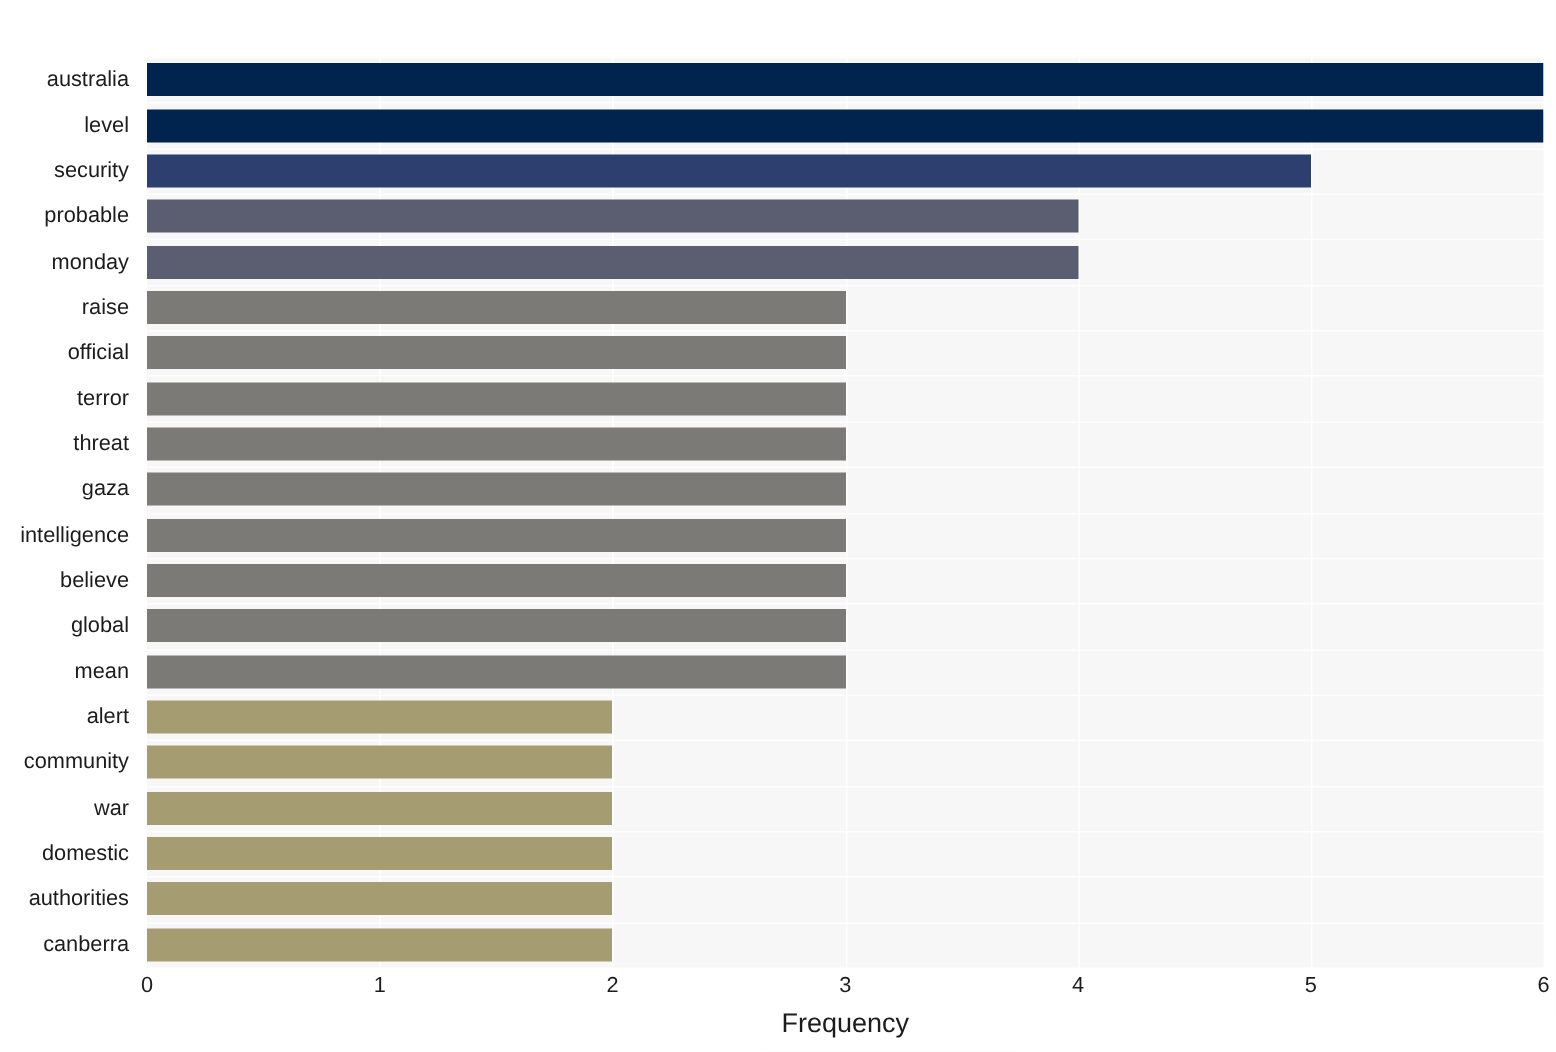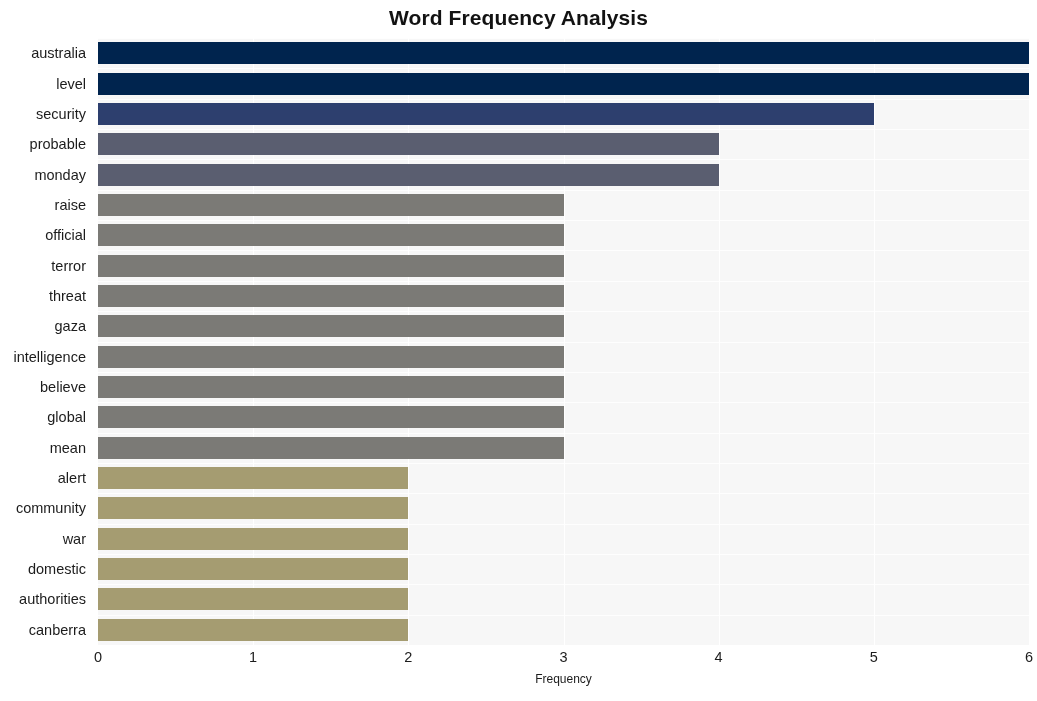--- a/index.html
+++ b/index.html
@@ -113,30 +113,29 @@
     text-align: center;
     font-size: 14.5px;
     color: #1c1c1c;
   }
   #x-axis-title {
     position: absolute;
     left: 98px;
     top: 672px;
     width: 931px;
     text-align: center;
-    font-size: 12px;
+    font-size: 18px;
     color: #1c1c1c;
   }
 </style>
 </head>
 <body>
 
 <div id="chart-root">
 
-  <div id="chart-title">Word Frequency Analysis</div>
 
   <div id="plot-area">
     <div id="gridlines-v">
         <div class="gridline-v" style="left: 155.167px;"></div>
         <div class="gridline-v" style="left: 310.333px;"></div>
         <div class="gridline-v" style="left: 465.5px;"></div>
         <div class="gridline-v" style="left: 620.667px;"></div>
         <div class="gridline-v" style="left: 775.833px;"></div>
       </div>
     <div id="gridlines-h">

